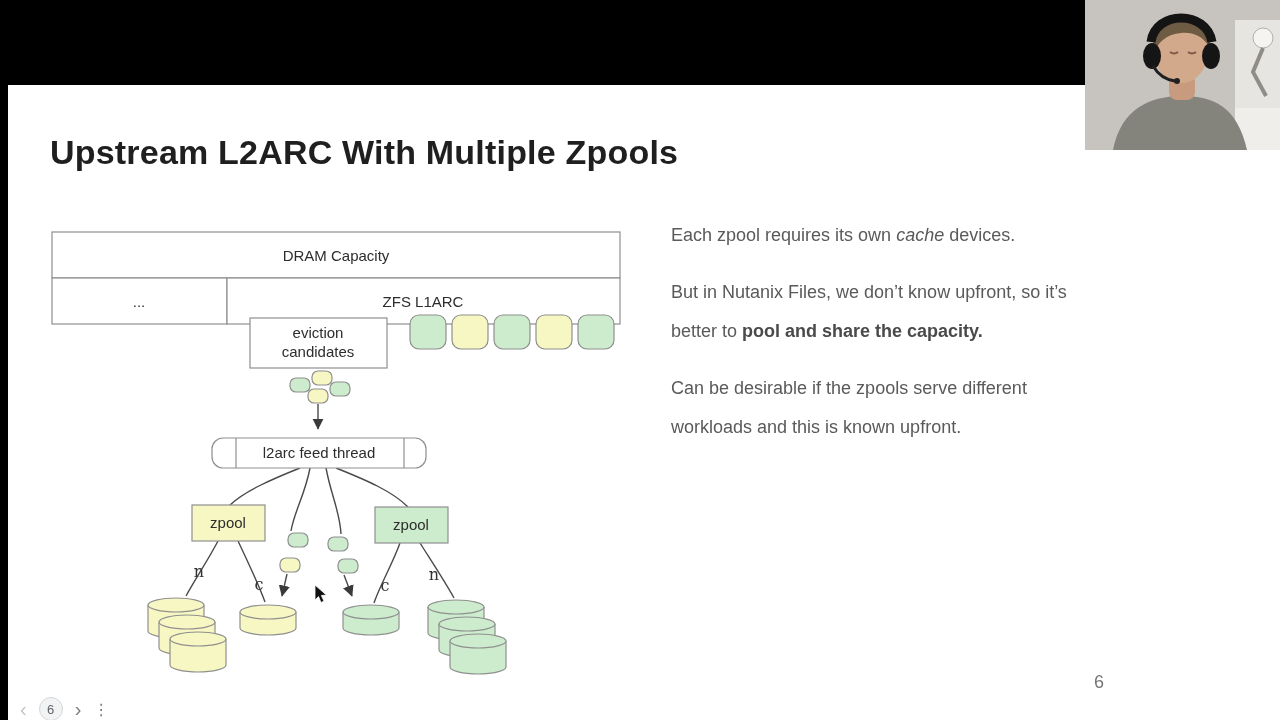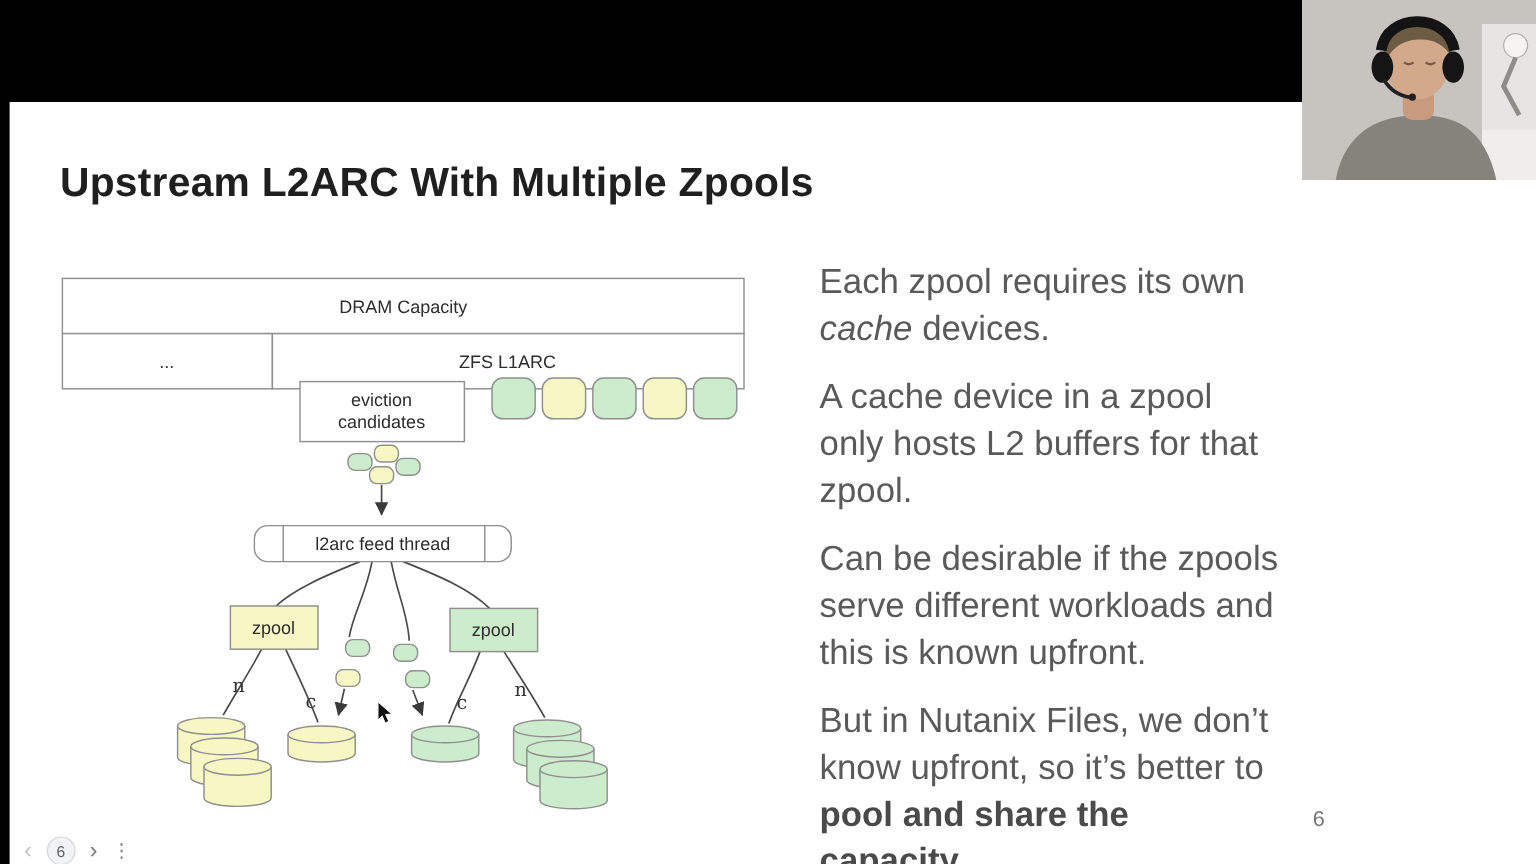--- a/index.html
+++ b/index.html
@@ -12,21 +12,21 @@
                color:#1f1f1f;letter-spacing:.2px;z-index:3;}
   .diagram-svg{position:absolute;left:0;top:0;width:1280px;height:720px;z-index:3;}
   .box{fill:#ffffff;stroke:#8f8f8f;stroke-width:1.2;}
   .bline{stroke:#8f8f8f;stroke-width:1.2;}
   .shape{stroke:#8f8f8f;stroke-width:1.2;}
   .edge{fill:none;stroke:#4a4a4a;stroke-width:1.4;}
   .t{fill:#2d2d2d;font-size:15px;text-anchor:middle;font-family:"Liberation Sans",sans-serif;}
   .t-feed{fill:#2d2d2d;font-size:15px;text-anchor:middle;font-family:"Liberation Sans",sans-serif;}
   .t-edge{fill:#333;font-size:16px;text-anchor:middle;font-family:"DejaVu Serif",serif;}
   .body-col{position:absolute;left:667px;top:216px;width:400px;z-index:3;}
-  .body-col p{margin:0 0 18px 16px;font-size:29px;line-height:39px;color:#5a5a5a;}
+  .body-col p{margin:0 0 18px 4px;font-size:18px;line-height:39px;color:#5a5a5a;}
   .body-col em{font-style:italic;}
   .body-col strong{font-weight:bold;color:#4a4a4a;}
   .page-number{position:absolute;left:1080px;top:672px;width:24px;text-align:right;
                font-size:18px;color:#757575;z-index:3;}
   .nav{position:absolute;left:20px;top:697px;height:24px;display:flex;align-items:center;gap:12px;z-index:4;}
   .chev{font-size:20px;line-height:20px;color:#c4c4c4;cursor:pointer;user-select:none;}
   .chev.dark{color:#7d7d7d;}
   .page-circle{width:22px;height:22px;border-radius:50%;background:#f1f3f4;border:1px solid #d6d6d6;
                color:#5f6368;font-size:13px;display:flex;align-items:center;justify-content:center;cursor:pointer;}
   .dots{font-size:16px;color:#7d7d7d;cursor:pointer;user-select:none;}
@@ -141,23 +141,22 @@
         <ellipse cx="467" cy="624" rx="28" ry="7"></ellipse>
       <path d="M450,641 L450,667 A28 7 0 0 0 506,667 L506,641"></path>
         <ellipse cx="478" cy="641" rx="28" ry="7"></ellipse>
     </g>
 
     <path d="M315,585 l0,15 l3.5,-3.5 l2.5,6 l3,-1.4 l-2.6,-5.6 l5,-0.5 z" fill="#101010" stroke="#fff" stroke-width="0.8"></path>
   </svg>
 
   <div class="body-col">
     <p><span>Each zpool requires its own </span><em>cache</em><span> devices.</span></p>
-    <p>A cache device in a zpool only hosts L2 buffers for that zpool.</p>
+    <p><span>But in Nutanix Files, we don’t know upfront, so it’s better to </span><strong>pool and share the capacity.</strong></p>
     <p>Can be desirable if the zpools serve different workloads and this is known upfront.</p>
-    <p><span>But in Nutanix Files, we don’t know upfront, so it’s better to </span><strong>pool and share the capacity.</strong></p>
   </div>
 
   <div class="page-number">6</div>
 
   <div class="nav">
     <span class="chev">‹</span>
     <span class="page-circle">6</span>
     <span class="chev dark">›</span>
     <span class="dots">⋮</span>
   </div>

